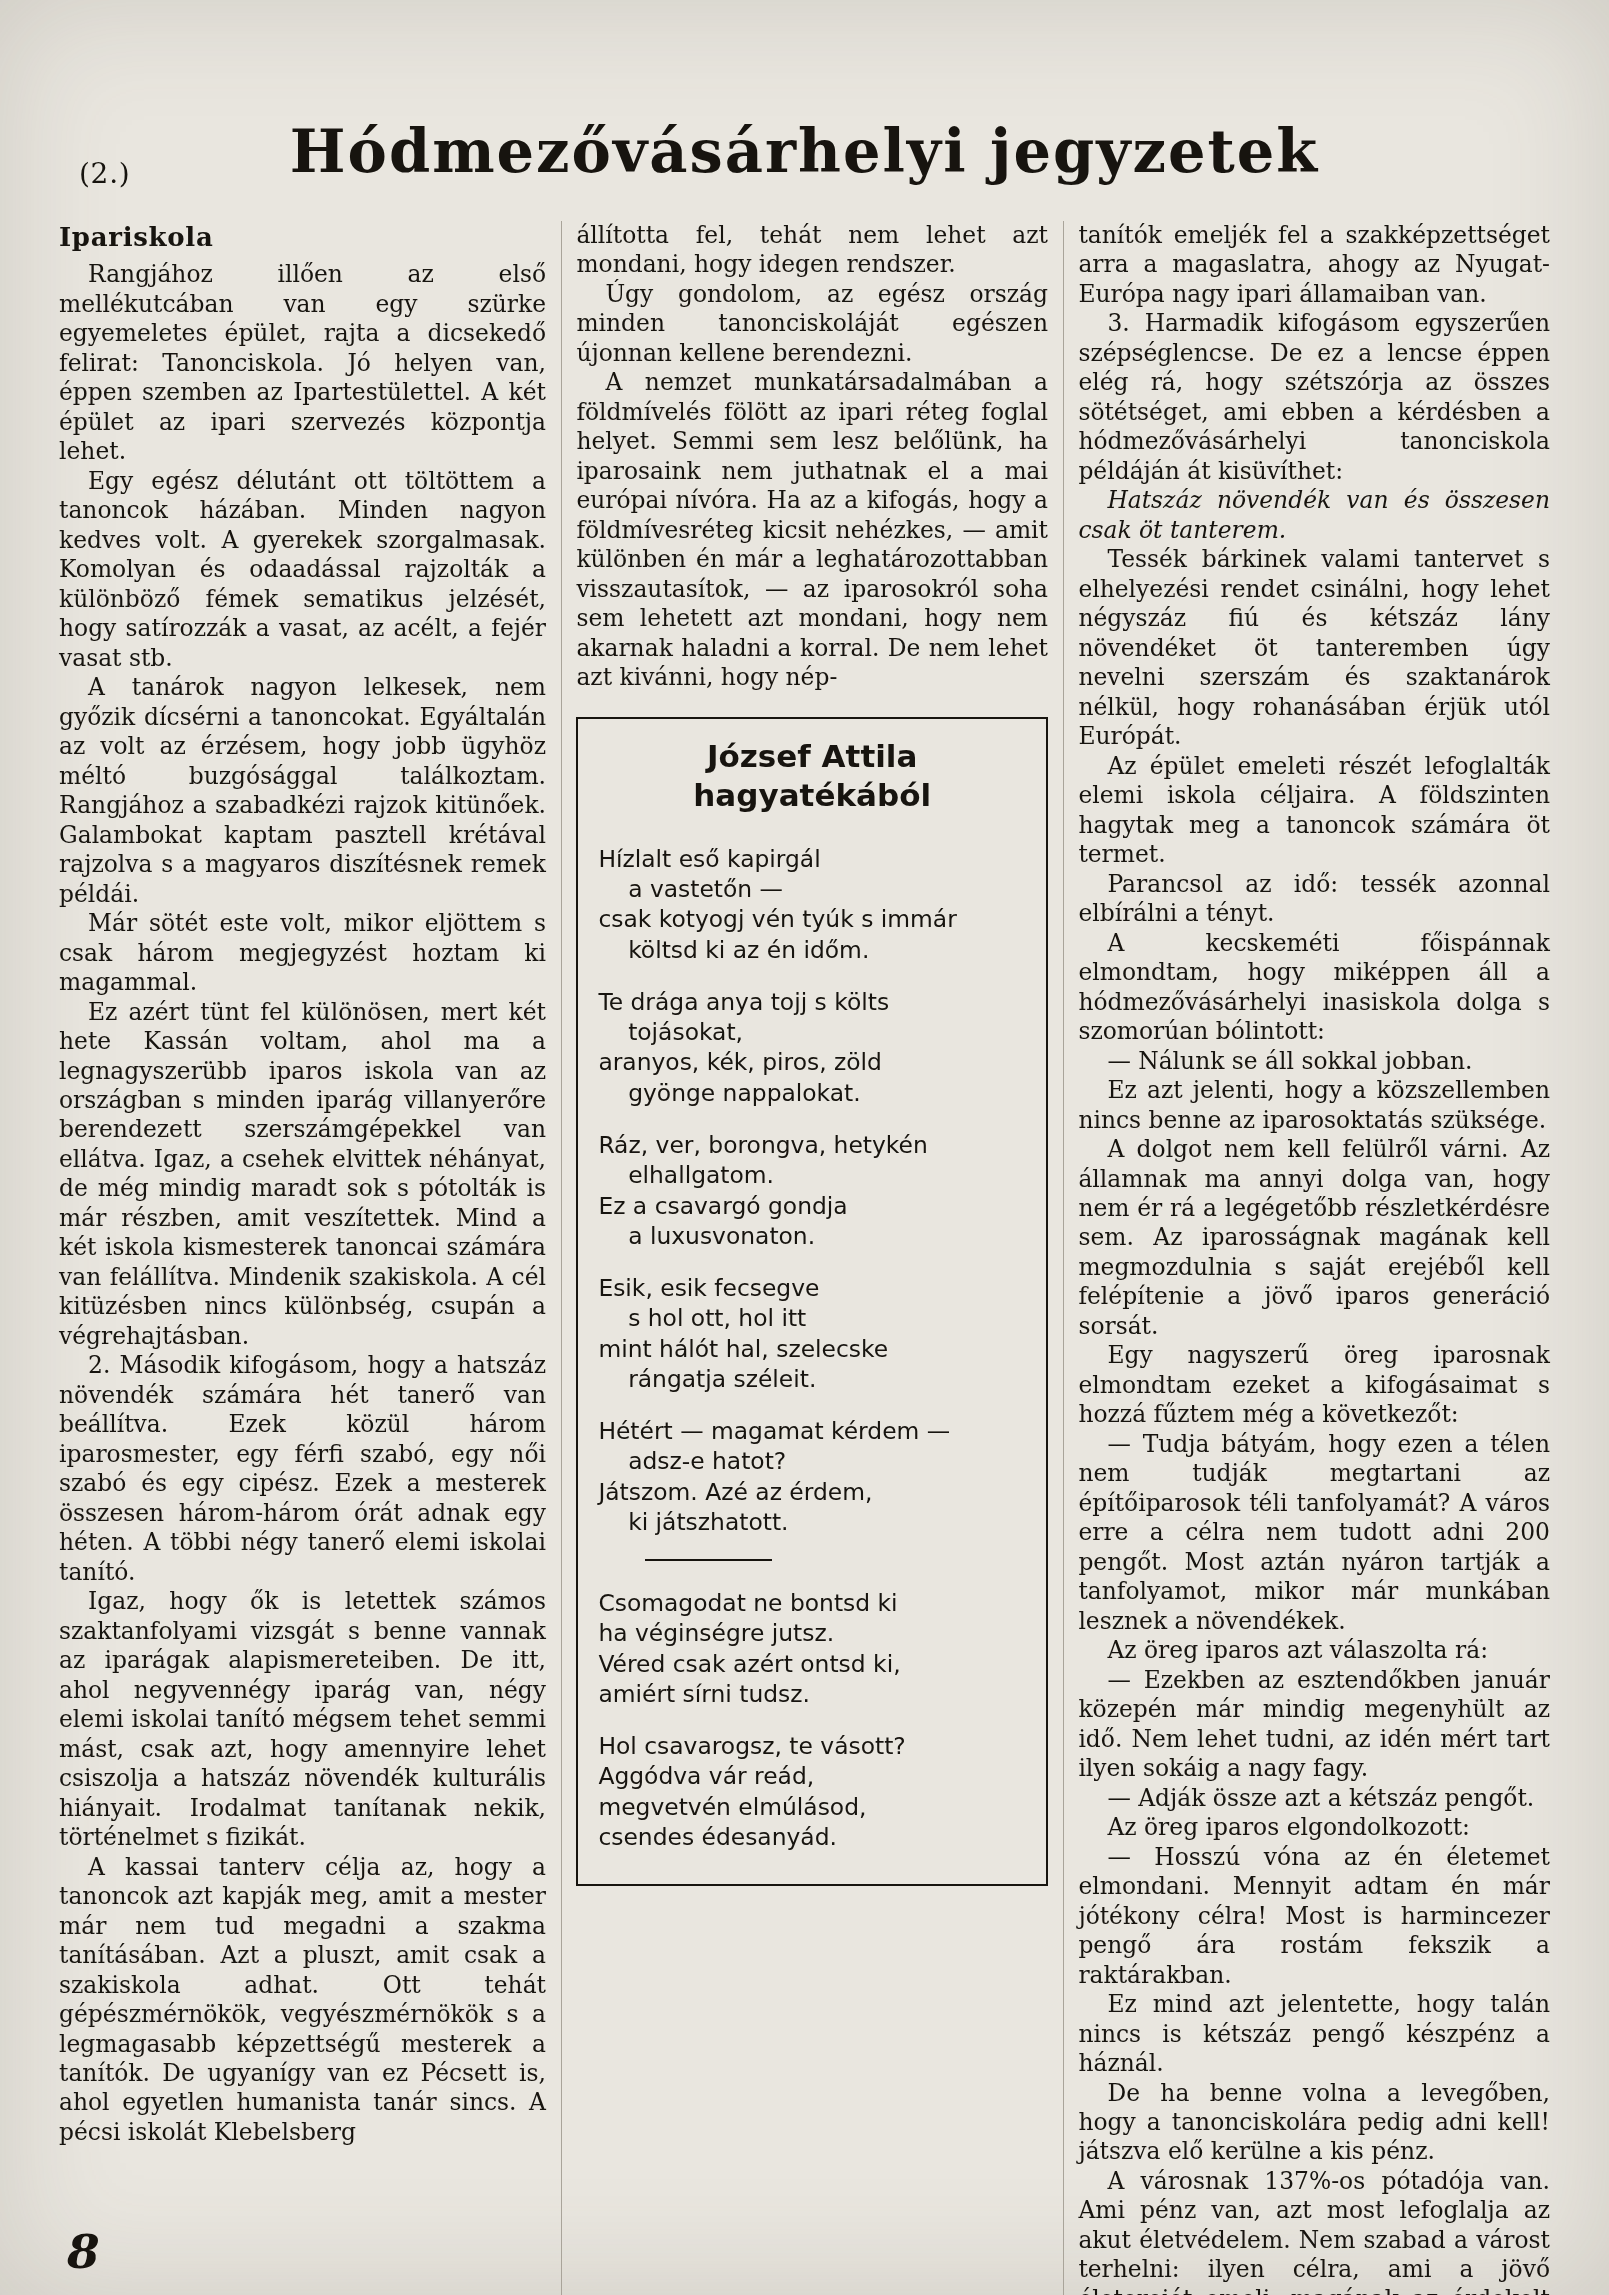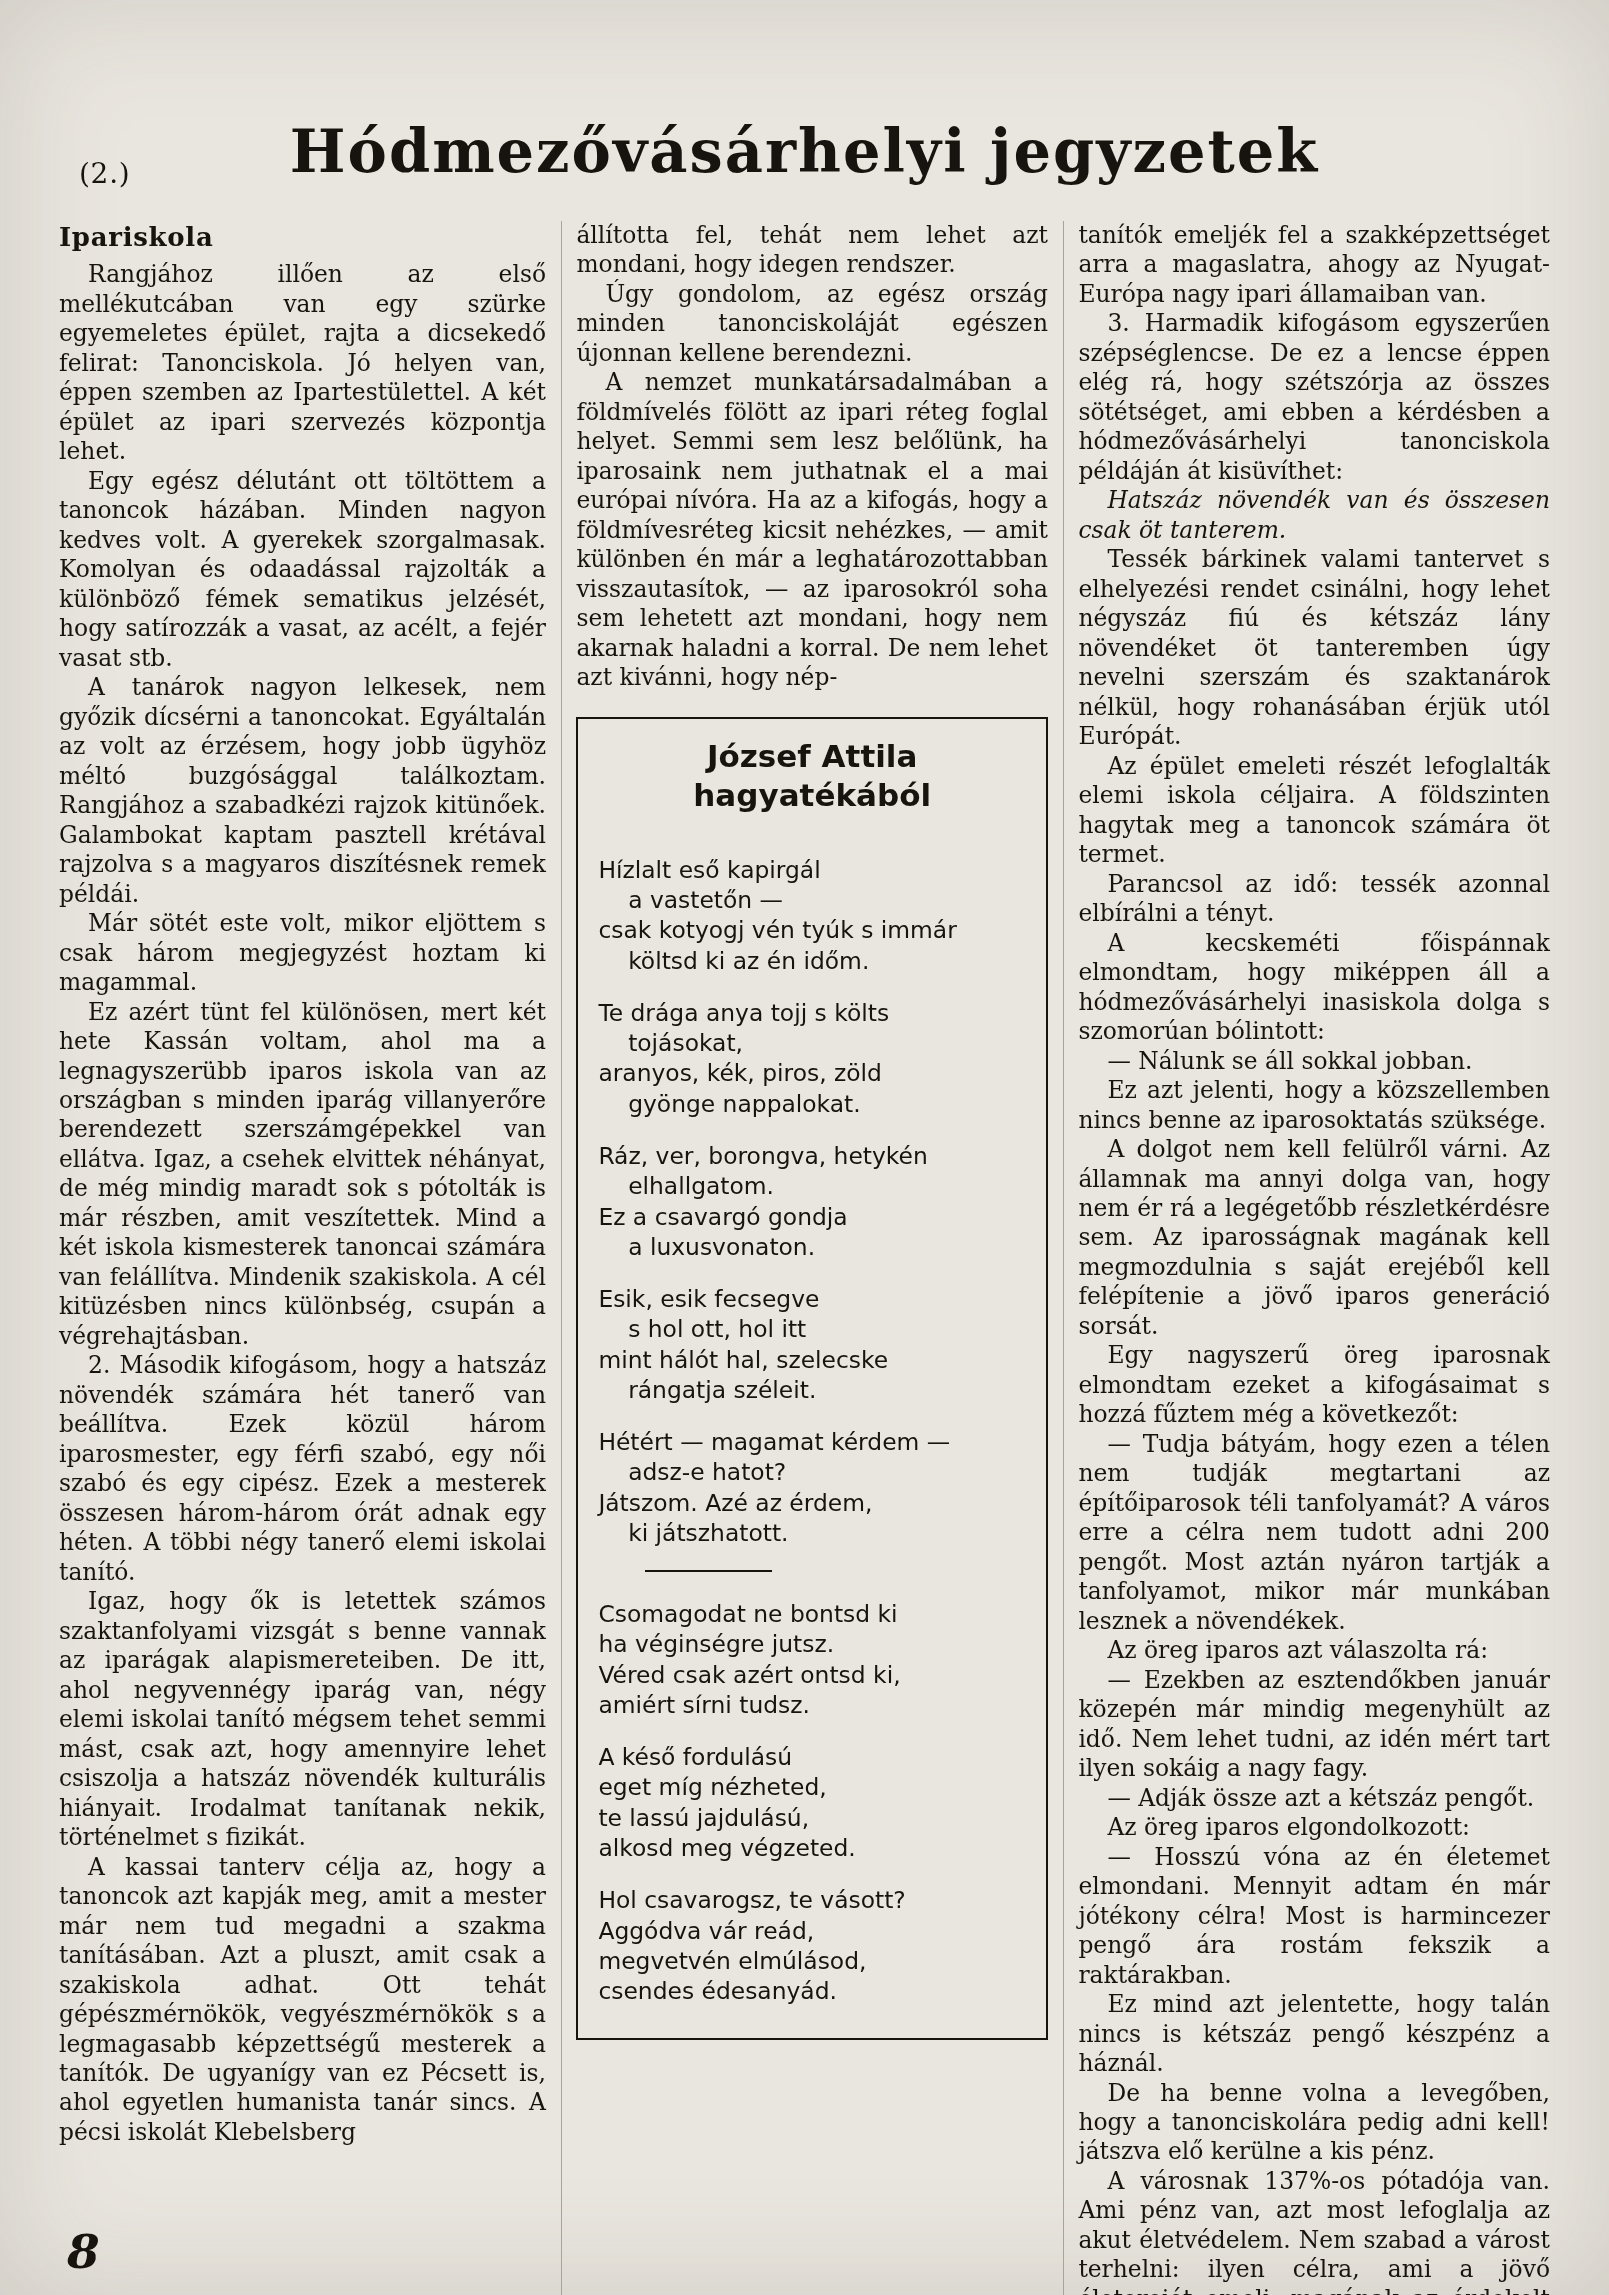--- a/index.html
+++ b/index.html
@@ -57,21 +57,21 @@
     margin-top:24px;
     border:2.7px solid #17140f;
     padding:18.7px 20px 23px;
     text-align:left;
     font-family:"DejaVu Sans","Liberation Sans",sans-serif;
   }
   .poem-title {
     text-align:center;
     font-weight:bold;
     font-size:31px;
-    margin-bottom:39px;
+    margin-bottom:28px;
   }
   .stanza {
     white-space:pre-wrap;
     font-size:23.4px;
     line-height:1.3;
     margin-bottom:21.4px;
     text-indent:0;
   }
   .stanza:last-child { margin-bottom:8px; }
   .poem-divider {
@@ -136,24 +136,20 @@
     rángatja széleit.</div>
         <div class="stanza">Hétért — magamat kérdem —
     adsz-e hatot?
 Játszom. Azé az érdem,
     ki játszhatott.</div>
         <div class="poem-divider"></div>
         <div class="stanza">Csomagodat ne bontsd ki
 ha véginségre jutsz.
 Véred csak azért ontsd ki,
 amiért sírni tudsz.</div>
-        <div class="stanza">A késő fordulású
-eget míg nézheted,
-te lassú jajdulású,
-alkosd meg végzeted.</div>
         <div class="stanza">Hol csavarogsz, te vásott?
 Aggódva vár reád,
 megvetvén elmúlásod,
 csendes édesanyád.</div>
       </div>
     </div>
 
     <div class="col">
       <p class="no-indent">tanítók emeljék fel a szakképzettséget arra a magaslatra, ahogy az Nyugat-Európa nagy ipari államaiban van.</p>
       <p>3. Harmadik kifogásom egyszerűen szépséglencse. De ez a lencse éppen elég rá, hogy szétszórja az összes sötétséget, ami ebben a kérdésben a hódmezővásárhelyi tanonciskola példáján át kisüvíthet:</p>

